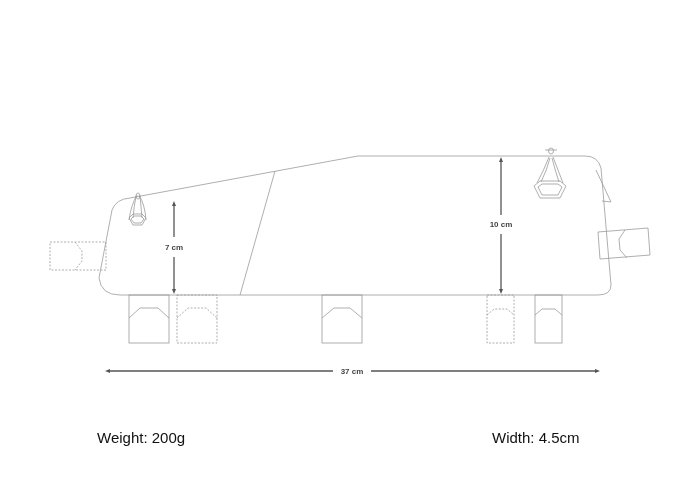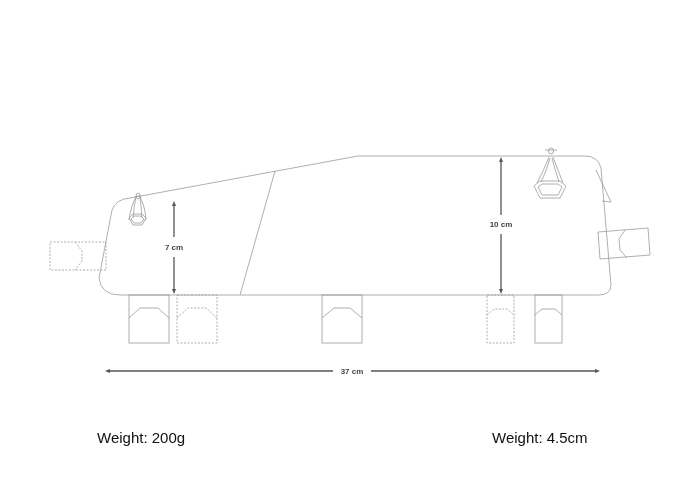--- a/index.html
+++ b/index.html
@@ -103,13 +103,13 @@
       <polygon points="600,371 595,369 595,373" stroke="none"></polygon>
     </g>
   </g>
 
   <text class="dim-label" x="174" y="250" text-anchor="middle">7 cm</text>
   <text class="dim-label" x="501" y="227" text-anchor="middle">10 cm</text>
   <text class="dim-label" x="352" y="374" text-anchor="middle">37 cm</text>
 </svg>
 
 <div class="spec" id="spec-weight">Weight: 200g</div>
-<div class="spec" id="spec-width">Weight: 4.5cm</div>
+<div class="spec" id="spec-width">Width: 4.5cm</div>
 
 </body></html>

